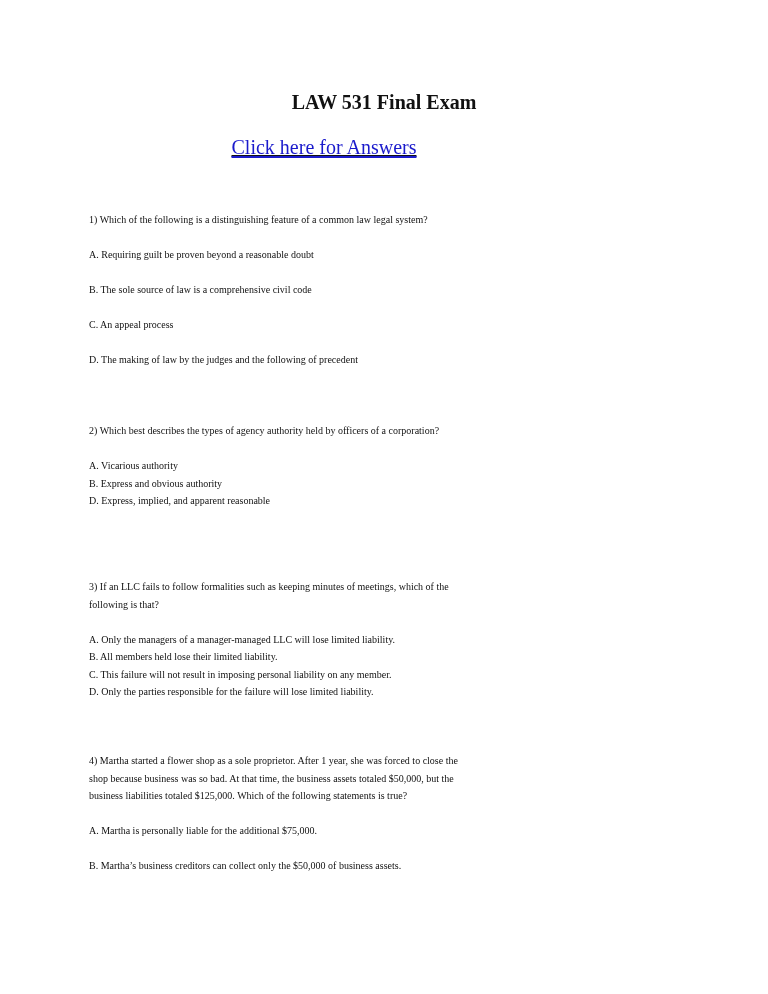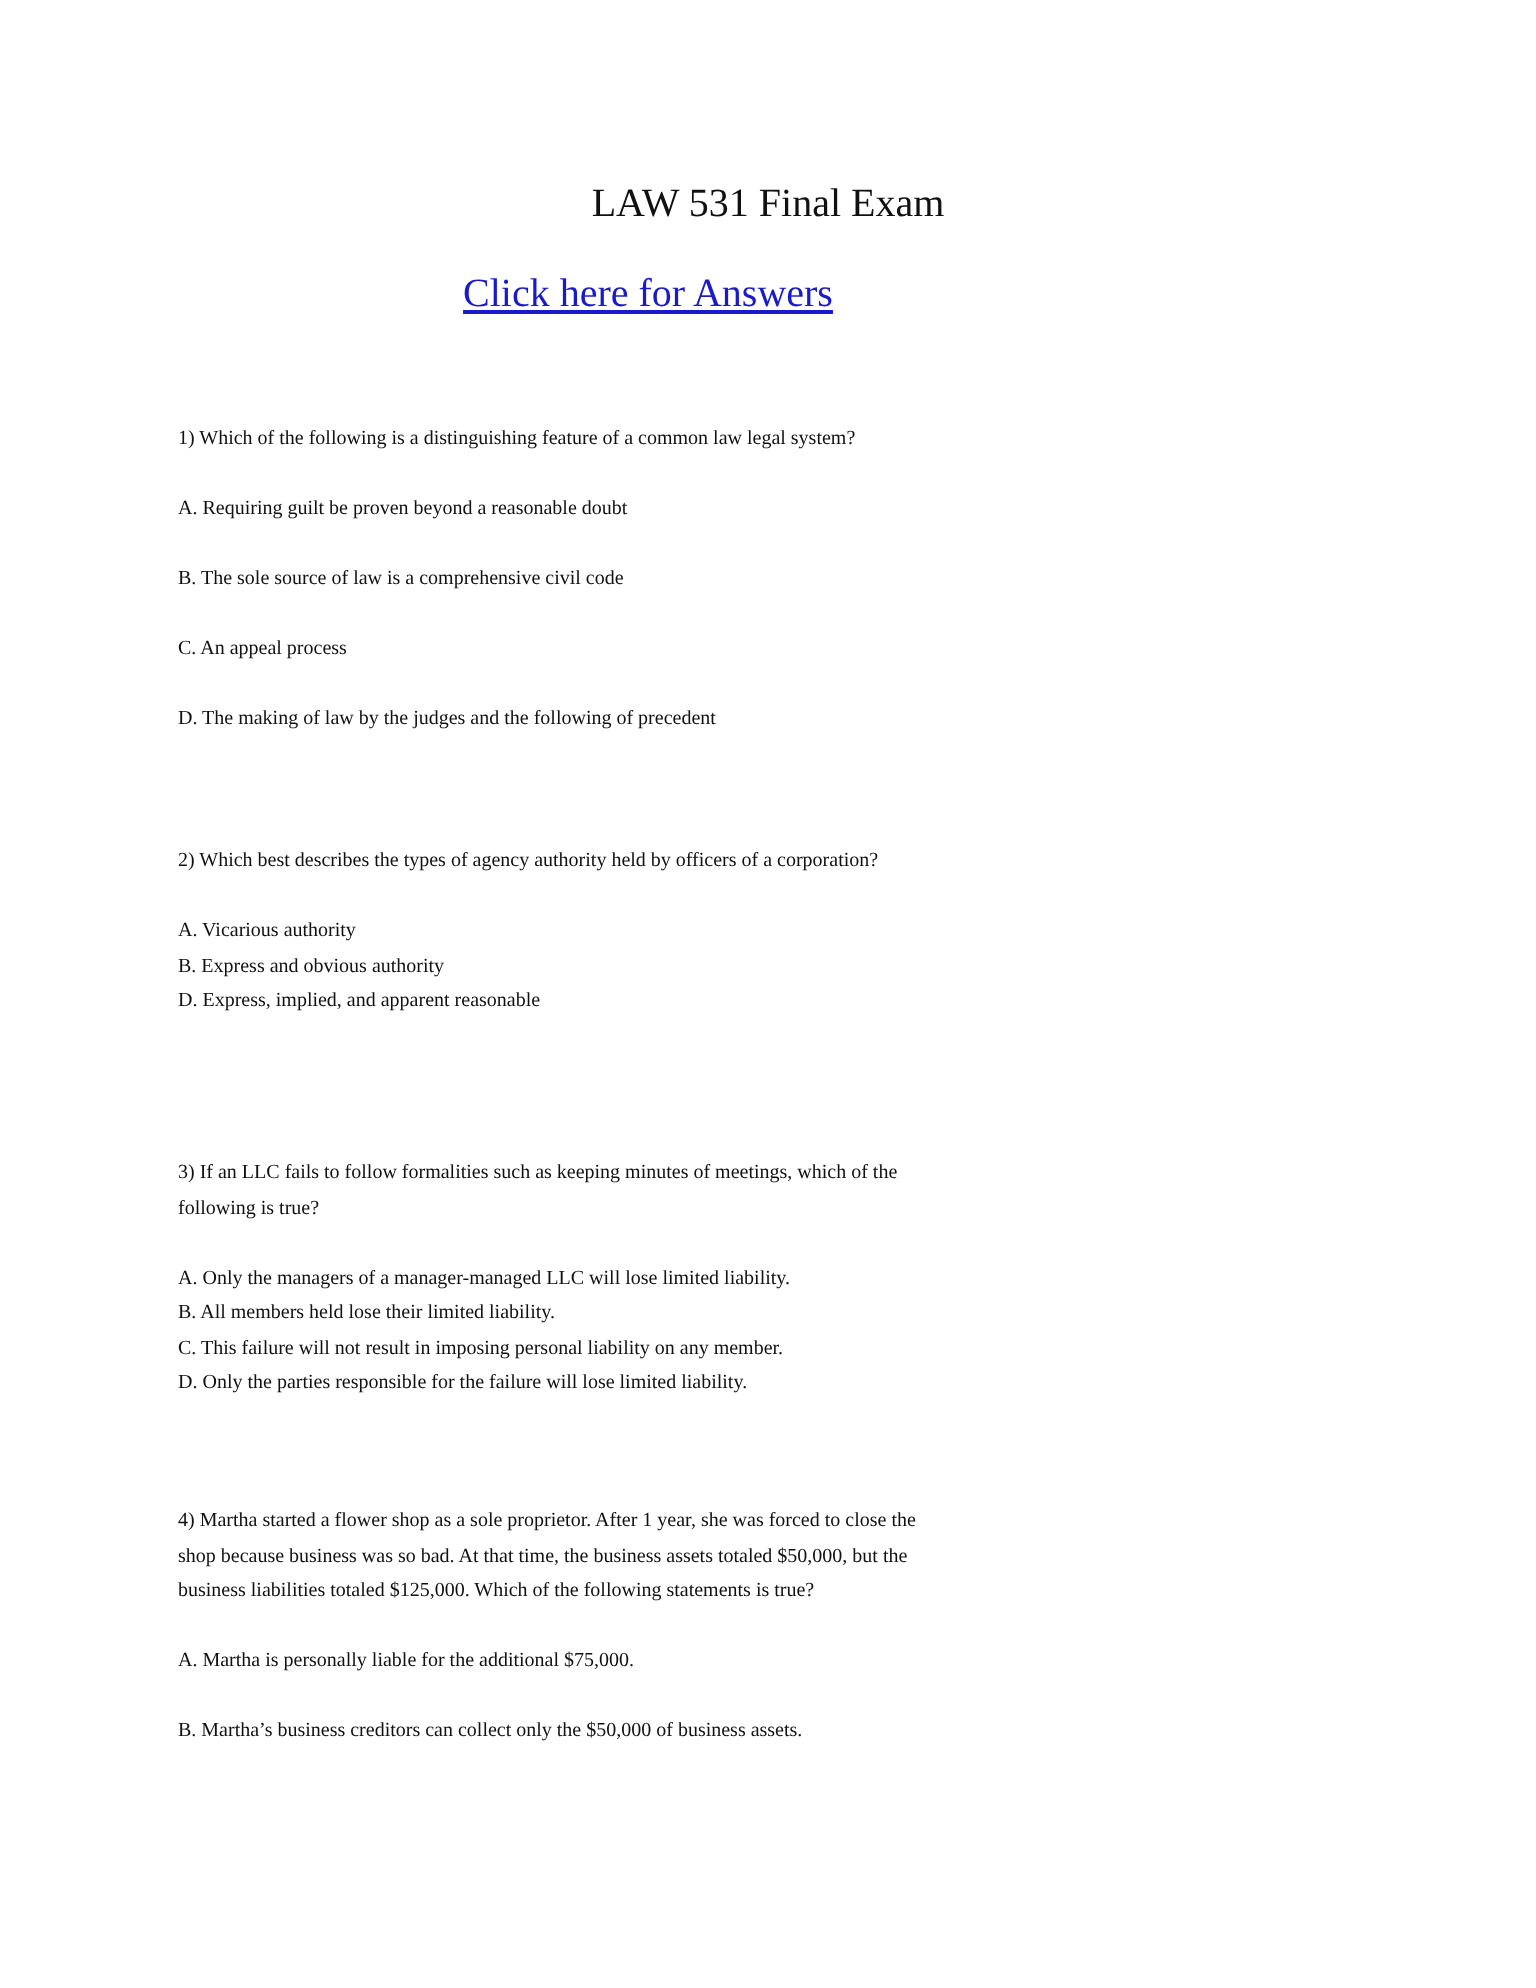--- a/index.html
+++ b/index.html
@@ -25,31 +25,32 @@
     .title {
       position: absolute;
       left: 0;
       width: 768px;
       top: 90px;
       text-align: center;
       font-size: 20px;
       line-height: 24px;
       color: #111111;
       margin: 0;
-      font-weight: normal;
+      font-weight: bold;
     }
     .answers-link {
       position: absolute;
       left: 0;
       width: 648px;
       top: 135px;
       text-align: center;
       font-size: 20px;
       line-height: 24px;
       margin: 0;
+      text-decoration: underline;
     }
     .answers-link a {
       color: #1a1acc;
       text-decoration: underline;
       text-underline-offset: 2px;
     }
     .block {
       position: absolute;
       left: 89px;
       width: 600px;
@@ -88,21 +89,21 @@
   <div class="block" style="top:422px;">
     <p>2) Which best describes the types of agency authority held by officers of a corporation?</p>
     <div class="gap"></div>
     <p>A. Vicarious authority</p>
     <p>B. Express and obvious authority</p>
     <p>D. Express, implied, and apparent reasonable</p>
   </div>
 
   <div class="block" style="top:578px;">
     <p>3) If an LLC fails to follow formalities such as keeping minutes of meetings, which of the</p>
-    <p>following is true?</p>
+    <p>following is that?</p>
     <div class="gap"></div>
     <p>A. Only the managers of a manager-managed LLC will lose limited liability.</p>
     <p>B. All members held lose their limited liability.</p>
     <p>C. This failure will not result in imposing personal liability on any member.</p>
     <p>D. Only the parties responsible for the failure will lose limited liability.</p>
   </div>
 
   <div class="block" style="top:752px;">
     <p>4) Martha started a flower shop as a sole proprietor. After 1 year, she was forced to close the</p>
     <p>shop because business was so bad. At that time, the business assets totaled $50,000, but the</p>

